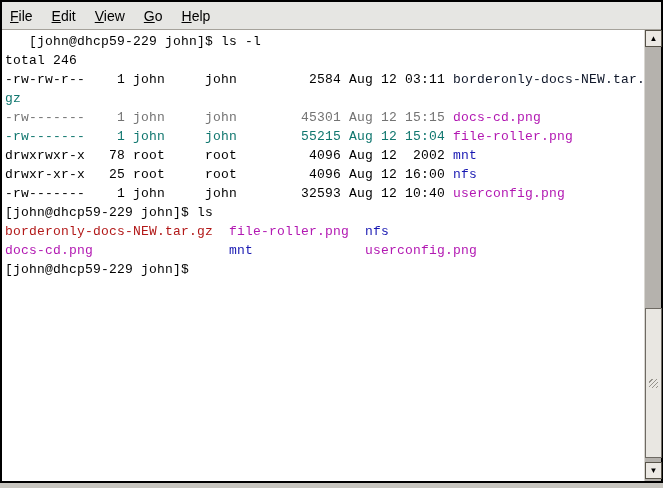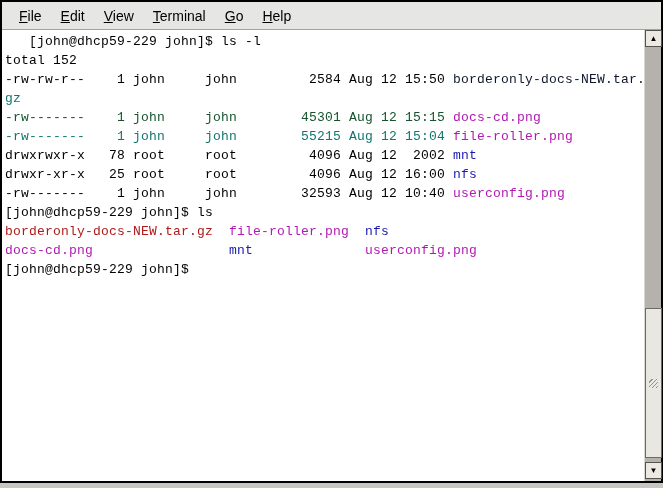--- a/index.html
+++ b/index.html
@@ -15,21 +15,21 @@
     width: 663px; height: 483px;
     border: 2px solid #000000;
     background: #ffffff;
     display: flex; flex-direction: column;
   }
   .menubar {
     height: 28px; flex: 0 0 28px;
     background: #e6e6e3;
     border-bottom: 1px solid #a5a29b;
     display: flex; align-items: center;
-    padding-left: 10px;
+    padding-left: 1px;
   }
   .menu-item {
     font-size: 14px; color: #000000;
     padding: 4px 7px; margin-right: 5px;
     cursor: default; white-space: nowrap;
   }
   .menu-item u { text-decoration: underline; }
   .content {
     flex: 1; display: flex; flex-direction: row; min-height: 0;
   }
@@ -74,30 +74,29 @@
   }
 </style>
 </head>
 <body>
 
 <div class="window">
   <div class="menubar">
       <div class="menu-item"><u>F</u>ile</div>
       <div class="menu-item"><u>E</u>dit</div>
       <div class="menu-item"><u>V</u>iew</div>
-      <div class="menu-item"><u>T</u>erminal</div>
       <div class="menu-item"><u>G</u>o</div>
       <div class="menu-item"><u>H</u>elp</div>
     </div>
   <div class="content">
     <pre class="terminal"><span><span style="color: rgb(0, 0, 0); margin-left: 24px;">[john@dhcp59-229 john]$ ls -l</span></span>
-<span><span style="color: rgb(0, 0, 0);">total 152</span></span>
-<span><span style="color: rgb(0, 0, 0);">-rw-rw-r--    1 john     john         2584 Aug 12 15:50 </span><span style="color: #0f172a;">borderonly-docs-NEW.tar.</span></span>
+<span><span style="color: rgb(0, 0, 0);">total 246</span></span>
+<span><span style="color: rgb(0, 0, 0);">-rw-rw-r--    1 john     john         2584 Aug 12 03:11 </span><span style="color: #0f172a;">borderonly-docs-NEW.tar.</span></span>
 <span><span style="color: #0f766e;">gz</span></span>
-<span><span style="color: #14532d; margin-top: 33px;">-rw-------    1 john     john        45301 Aug 12 15:15 </span><span style="color: rgb(178, 24, 178);">docs-cd.png</span></span>
+<span><span style="color: #737373; margin-top: 33px;">-rw-------    1 john     john        45301 Aug 12 15:15 </span><span style="color: rgb(178, 24, 178);">docs-cd.png</span></span>
 <span><span style="color: #0f766e;">-rw-------    1 john     john        55215 Aug 12 15:04 </span><span style="color: rgb(178, 24, 178);">file-roller.png</span></span>
 <span><span style="color: rgb(0, 0, 0);">drwxrwxr-x   78 root     root         4096 Aug 12  2002 </span><span style="color: rgb(24, 24, 178);">mnt</span></span>
 <span><span style="color: rgb(0, 0, 0);">drwxr-xr-x   25 root     root         4096 Aug 12 16:00 </span><span style="color: rgb(24, 24, 178);">nfs</span></span>
 <span><span style="color: rgb(0, 0, 0); text-align: center;">-rw-------    1 john     john        32593 Aug 12 10:40 </span><span style="color: rgb(178, 24, 178);">userconfig.png</span></span>
 <span><span style="color: rgb(0, 0, 0);">[john@dhcp59-229 john]$ ls</span></span>
 <span><span style="color: rgb(178, 24, 24);">borderonly-docs-NEW.tar.gz</span><span style="color: rgb(0, 0, 0);">  </span><span style="color: rgb(178, 24, 178);">file-roller.png</span><span style="color: rgb(0, 0, 0);">  </span><span style="color: rgb(24, 24, 178);">nfs</span></span>
 <span><span style="color: rgb(178, 24, 178);">docs-cd.png</span><span style="color: rgb(0, 0, 0);">                 </span><span style="color: rgb(24, 24, 178);">mnt</span><span style="color: rgb(0, 0, 0);">              </span><span style="color: rgb(178, 24, 178);">userconfig.png</span></span>
 <span><span style="color: rgb(0, 0, 0);">[john@dhcp59-229 john]$ </span></span>
 </pre>
     <div class="scrollbar">

